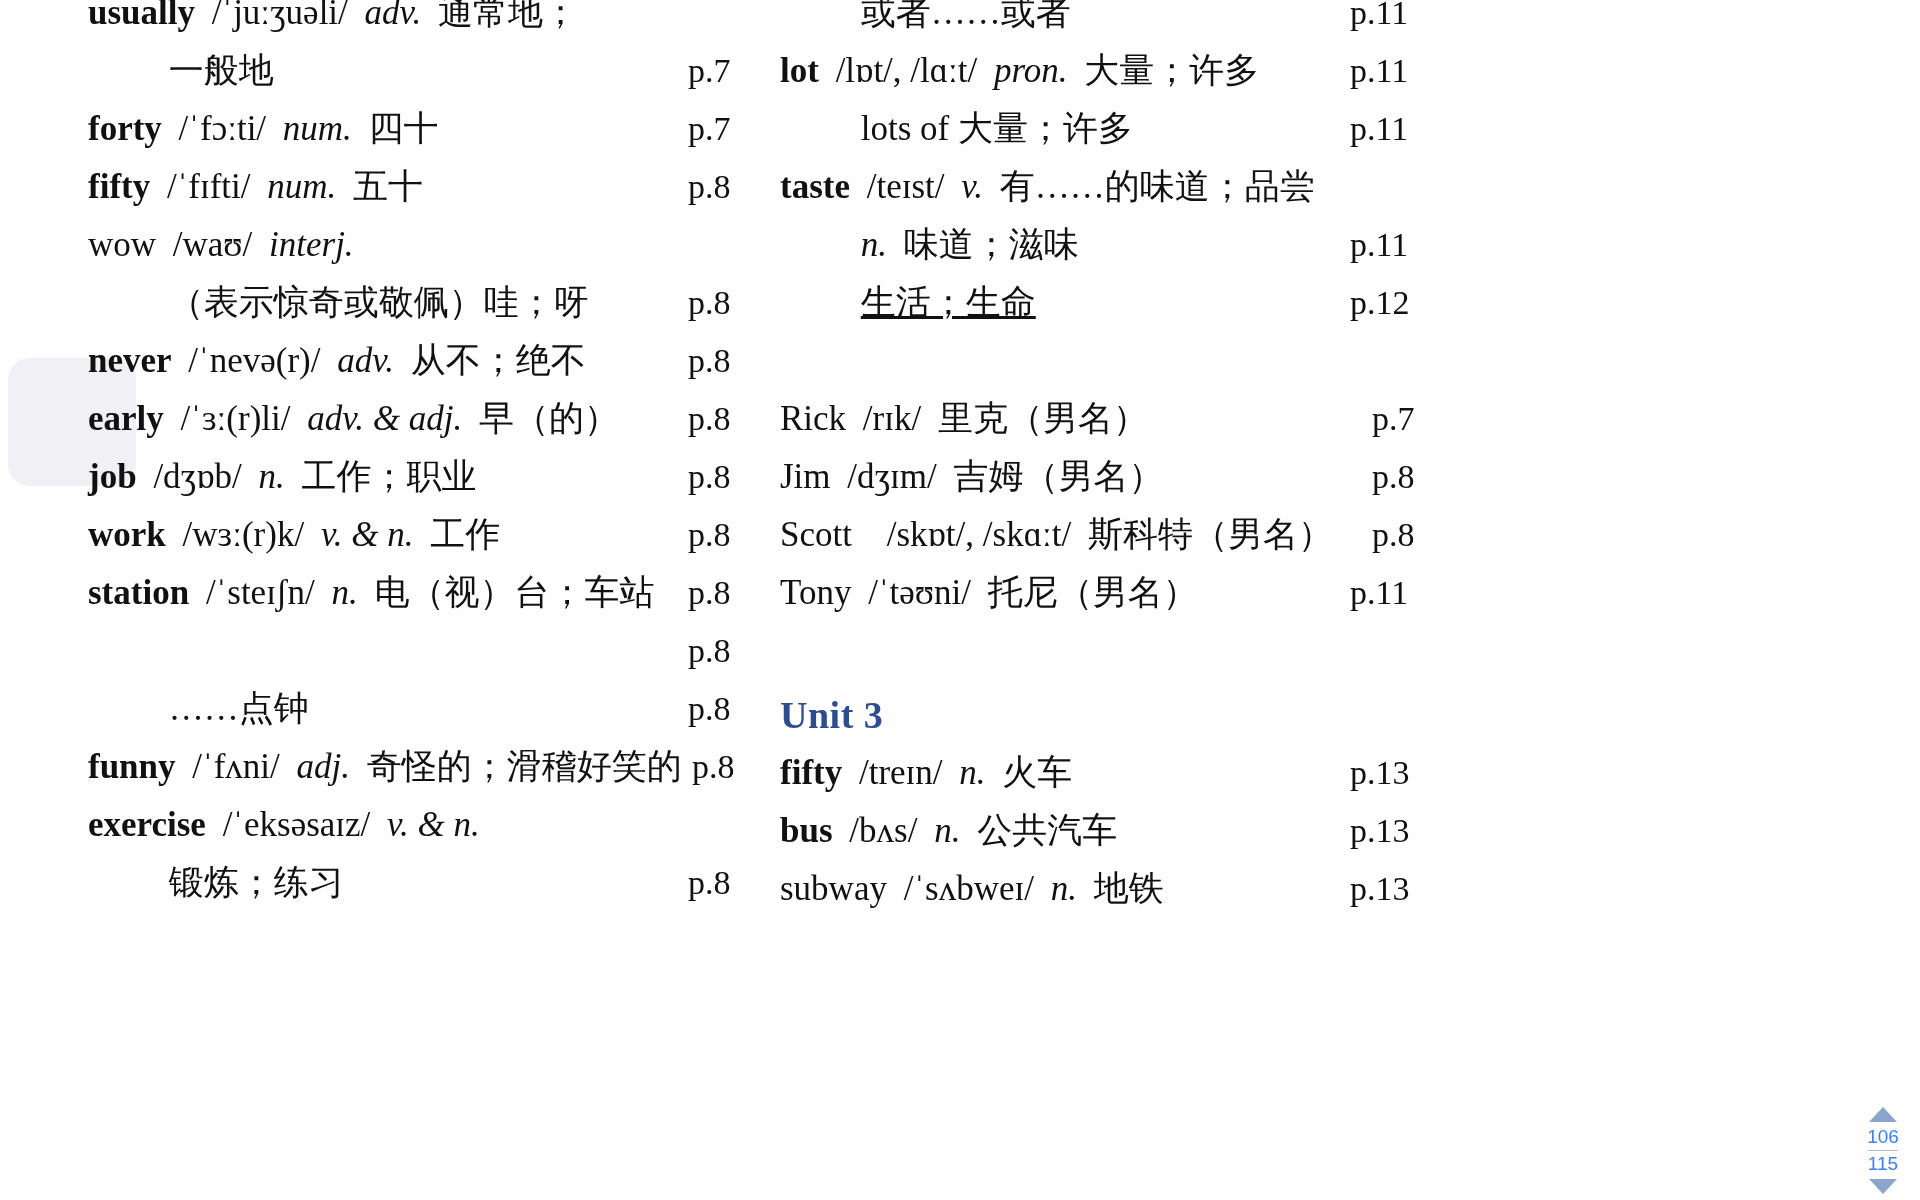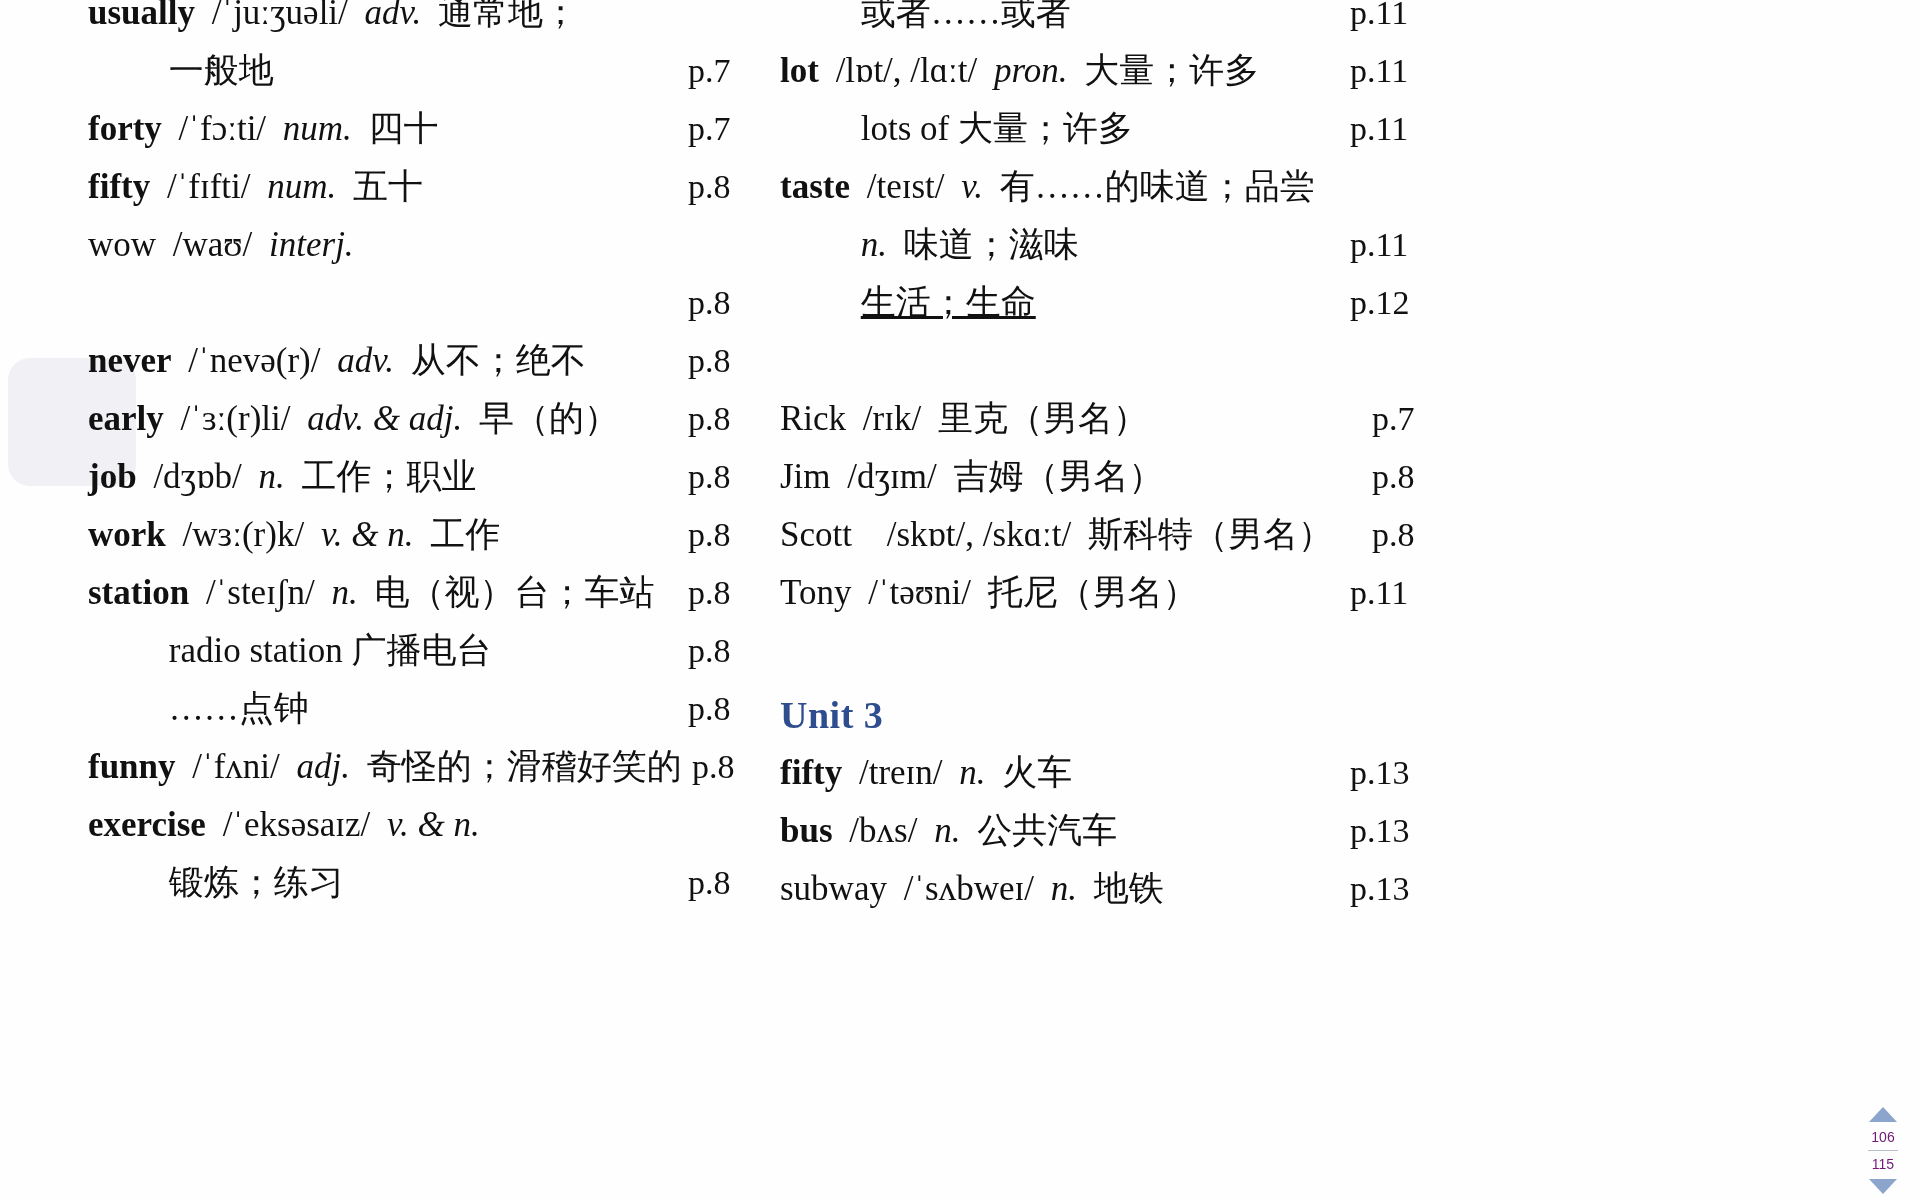--- a/index.html
+++ b/index.html
@@ -93,22 +93,22 @@
   }
 
   
   #page-indicator {
     position: absolute;
     right: 8px;
     bottom: 6px;
     width: 58px;
     text-align: center;
     font-family: "Liberation Sans", sans-serif;
-    color: #701a75;
-    font-size: 14px;
+    color: #3b82f6;
+    font-size: 19px;
     line-height: 22px;
     user-select: none;
   }
   #page-indicator .tri {
     width: 0;
     height: 0;
     margin: 0 auto;
     border-left: 14px solid transparent;
     border-right: 14px solid transparent;
   }
@@ -170,20 +170,21 @@
     </div>
 
     <div class="entry" style="top:-16px">
       <span class="headword plain" style="margin-right: 8px;">wow</span>
       <span class="phon" style="margin-right: 8px;">/waʊ/</span>
       <span class="pos" style="margin-right: 8px;">interj.</span>
     </div>
 
     <div class="entry" style="top:-16px">
       <span class="indent"></span>
+      <span class="gloss" style="margin-right: 8px;">（表示惊奇或敬佩）哇；呀</span>
       <span class="pageref" style="margin-right: 8px;">p.8</span>
     </div>
 
     <div class="entry" style="top:-16px">
       <span class="headword" style="margin-right: 8px;">never</span>
       <span class="phon" style="margin-right: 8px;">/ˈnevə(r)/</span>
       <span class="pos" style="margin-right: 8px;">adv.</span>
       <span class="gloss" style="margin-right: 8px;">从不；绝不</span>
       <span class="pageref" style="margin-right: 8px;">p.8</span>
     </div>
@@ -215,21 +216,20 @@
     <div class="entry" style="top:-16px">
       <span class="headword" style="margin-right: 8px;">station</span>
       <span class="phon" style="margin-right: 8px;">/ˈsteɪʃn/</span>
       <span class="pos" style="margin-right: 8px;">n.</span>
       <span class="gloss" style="margin-right: 8px;">电（视）台；车站</span>
       <span class="pageref" style="margin-right: 8px;">p.8</span>
     </div>
 
     <div class="entry" style="top:-16px">
       <span class="indent"></span>
-      <span class="gloss" style="margin-right: 8px;">radio station 广播电台</span>
       <span class="pageref" style="margin-right: 8px;">p.8</span>
     </div>
 
 
     <div class="entry" style="top:-16px">
       <span class="indent"></span>
       <span class="gloss" style="margin-right: 8px;">……点钟</span>
       <span class="pageref" style="margin-right: 8px;">p.8</span>
     </div>
 

